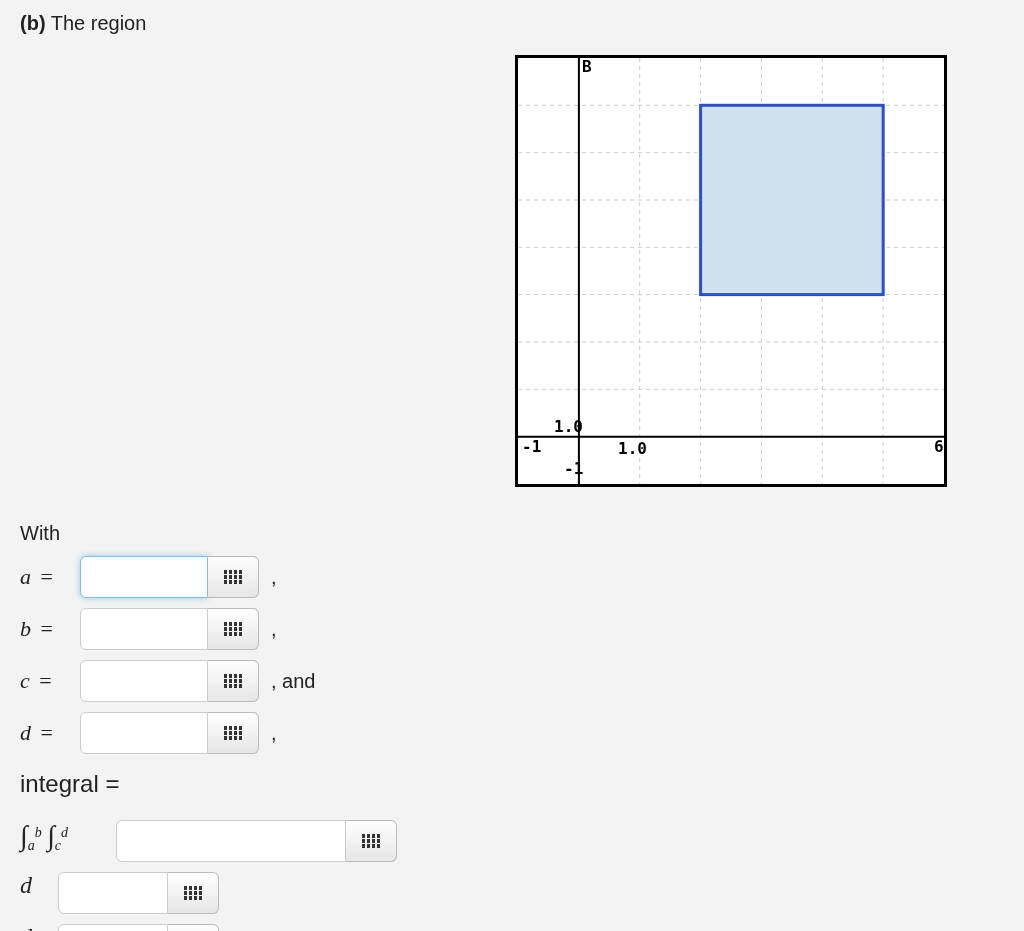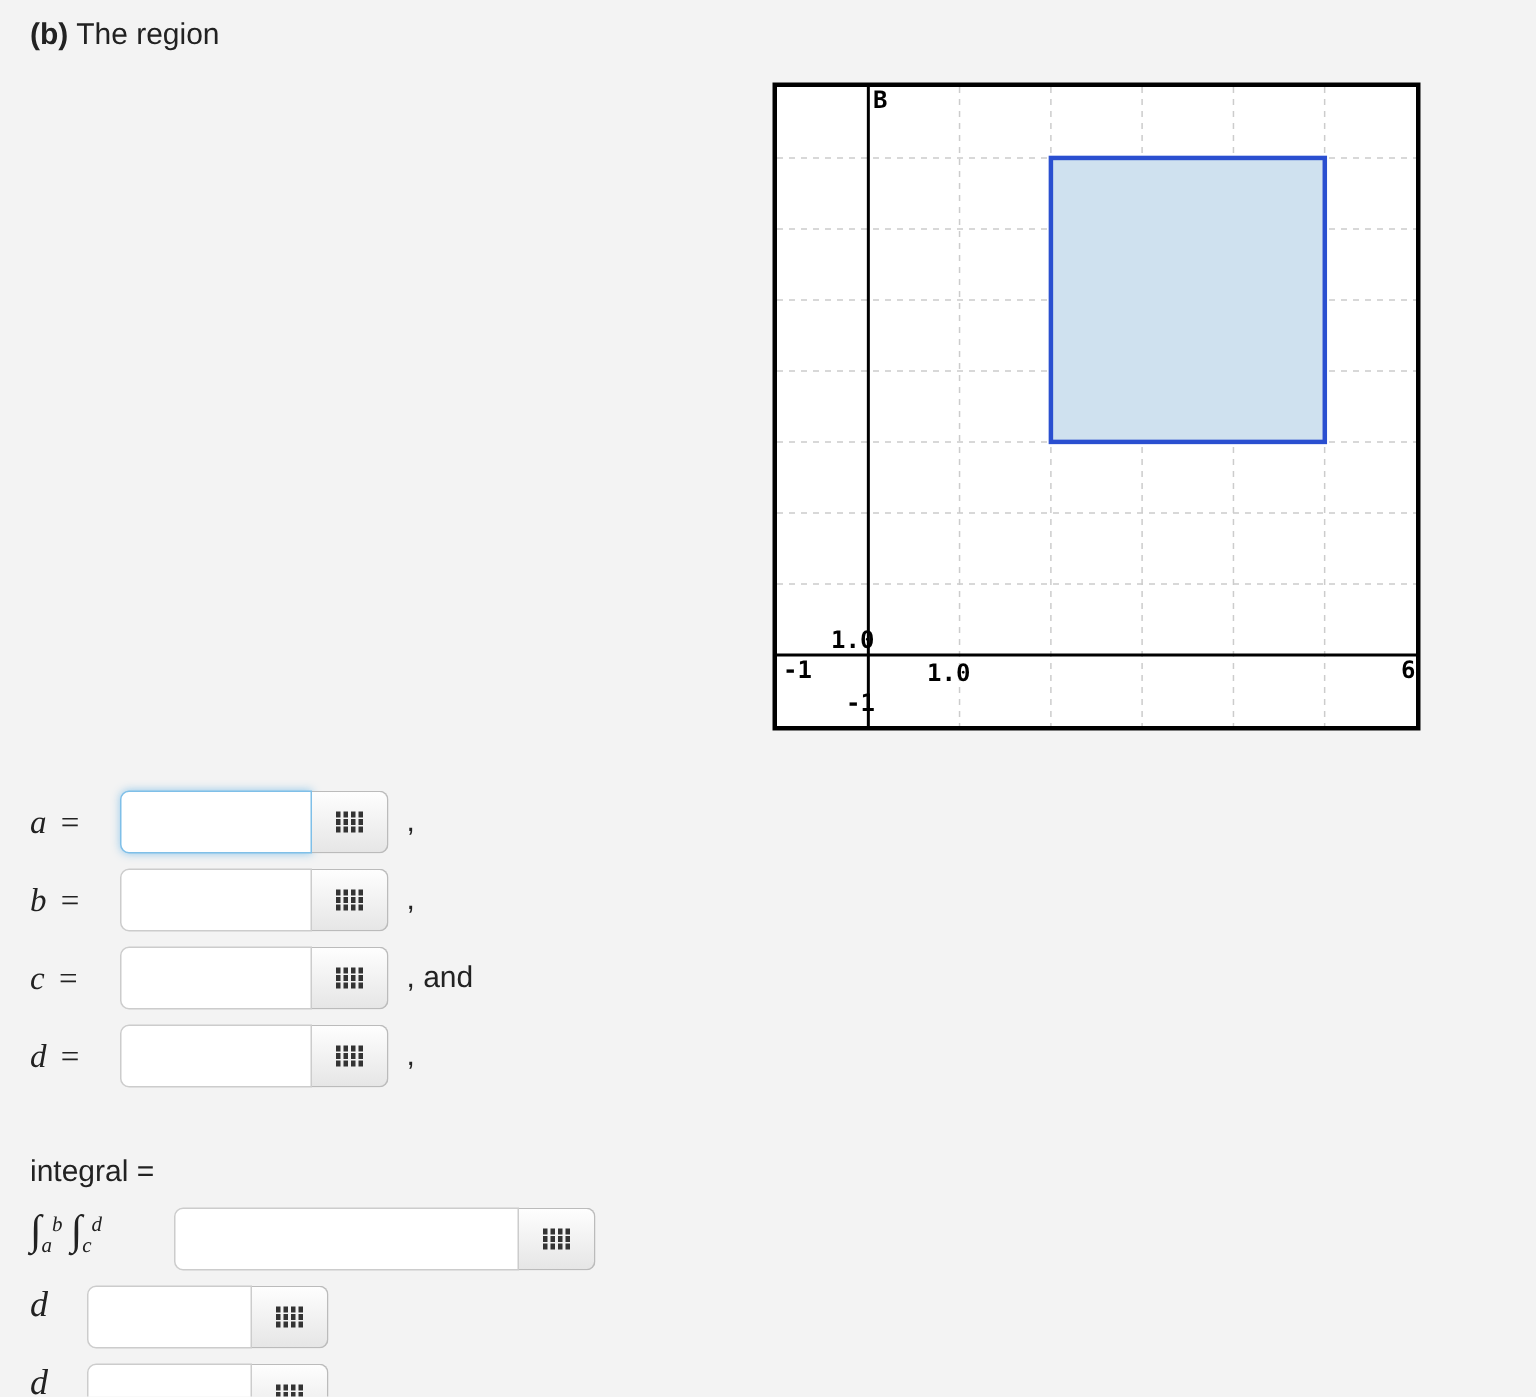--- a/index.html
+++ b/index.html
@@ -105,22 +105,22 @@
     margin-left: 12px;
     font-size: 20px;
   }
 
   .integral-block {
     position: absolute;
     top: 770px;
     left: 20px;
   }
   .int-label {
-    font-size: 20px;
-    margin-bottom: 12px;
+    font-size: 24px;
+    margin-bottom: 22px;
   }
   .int-row {
     display: flex;
     align-items: flex-start;
     height: 52px;
   }
   .int-sym {
     width: 92px;
     font-family: "Times New Roman", serif;
     font-size: 22px;
@@ -183,20 +183,21 @@
       <text x="36" y="374" font-family="monospace" font-size="16" font-weight="bold" fill="#000">1.0</text>
       <text x="100" y="396" font-family="monospace" font-size="16" font-weight="bold" fill="#000">1.0</text>
       <text x="4" y="394" font-family="monospace" font-size="16" font-weight="bold" fill="#000">-1</text>
       <text x="46" y="416" font-family="monospace" font-size="16" font-weight="bold" fill="#000">-1</text>
       <text x="416" y="394" font-family="monospace" font-size="16" font-weight="bold" fill="#000">6</text>
       <text x="64" y="14" font-family="monospace" font-size="16" font-weight="bold" fill="#000">B</text>
     </svg>
   </div>
 
   <div class="with-block">
+    <div style="font-size:20px;margin-bottom:6px">With</div>
 
     <div class="row">
       <div class="lbl"><span>a</span><span class="eq"> =</span></div>
       <div class="field">
         <input class="focused" value="" style="">
         <div class="kbd-btn">
             <div class="kbd-icon">
               <span></span>
               <span></span>
               <span></span>

